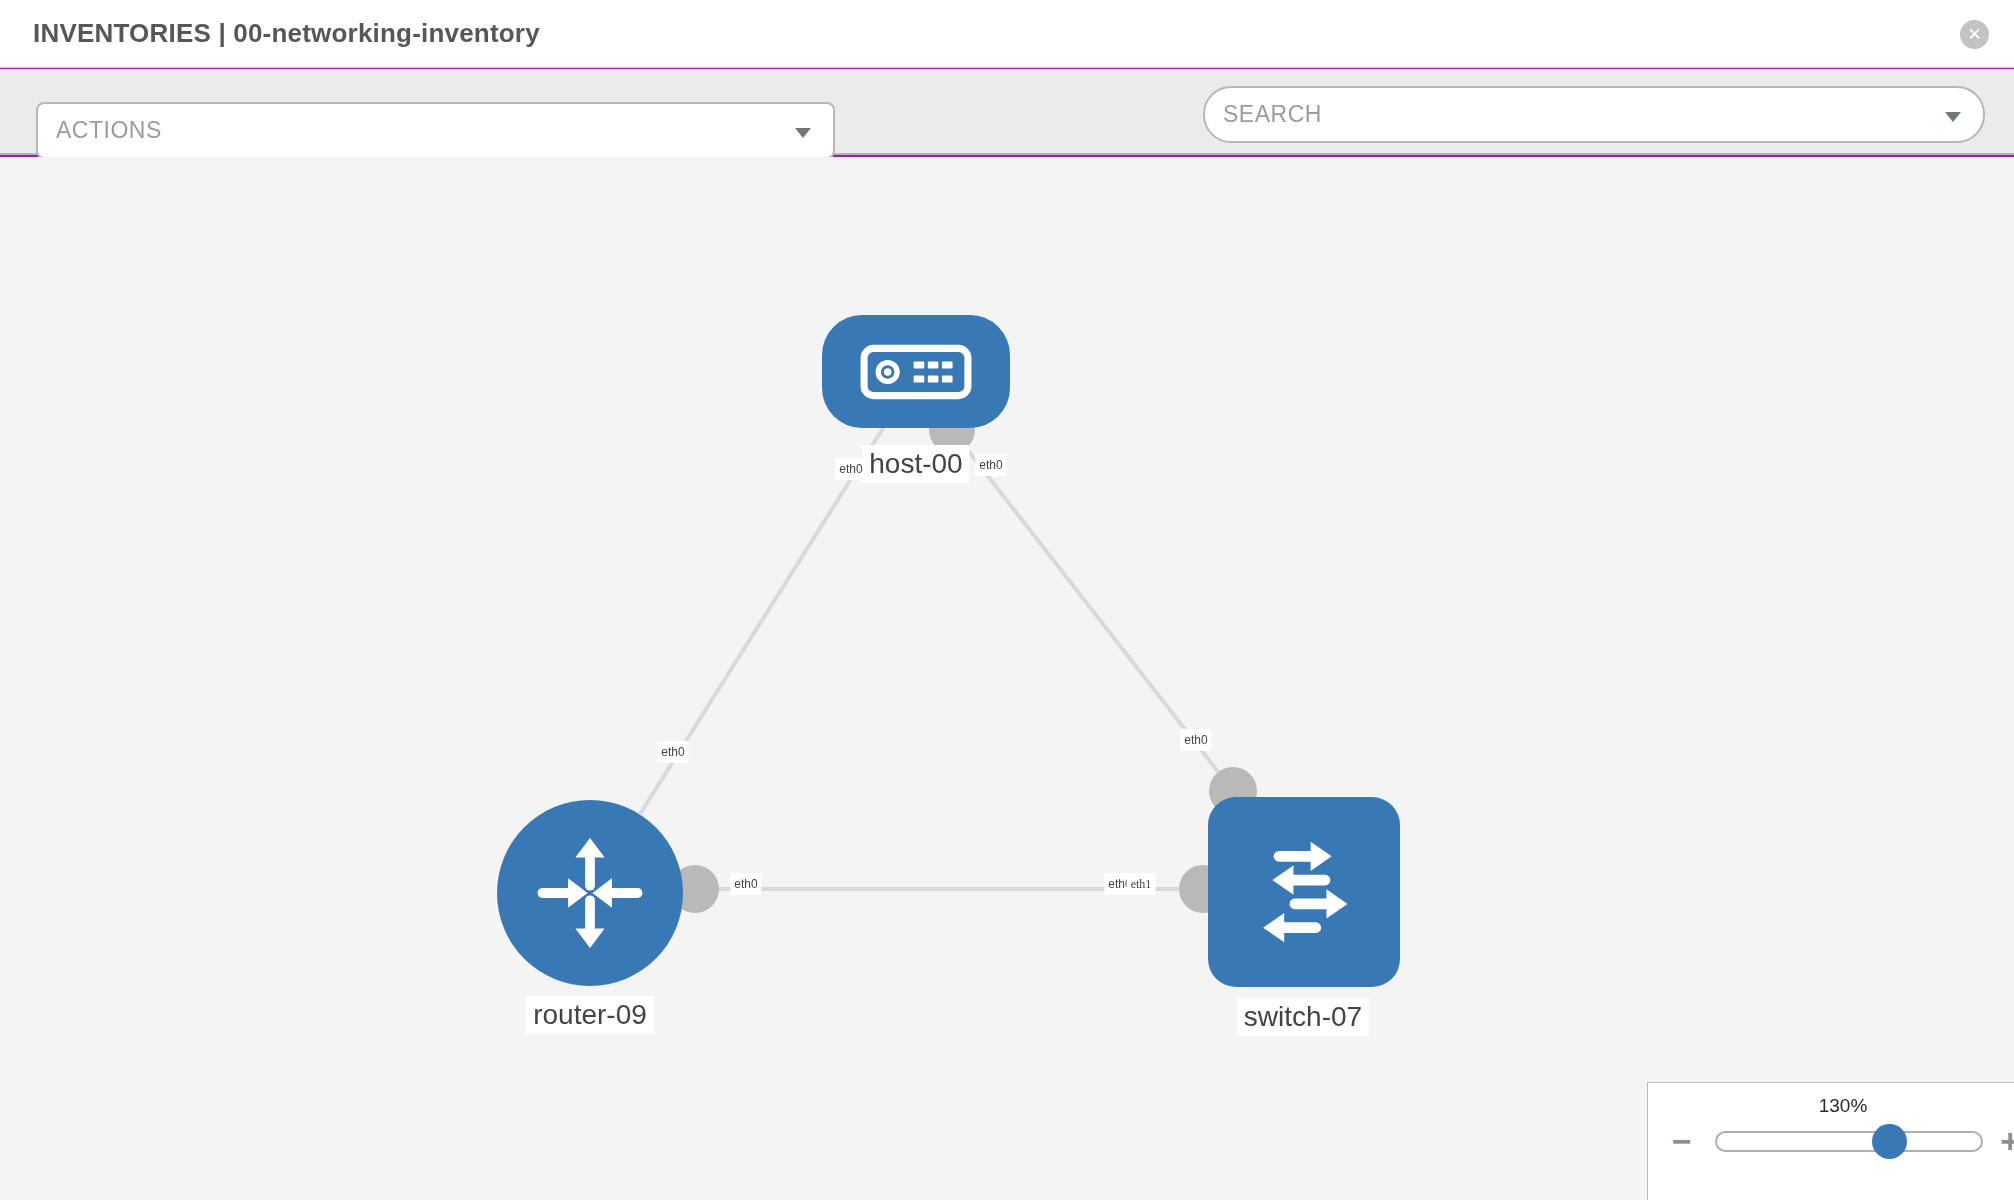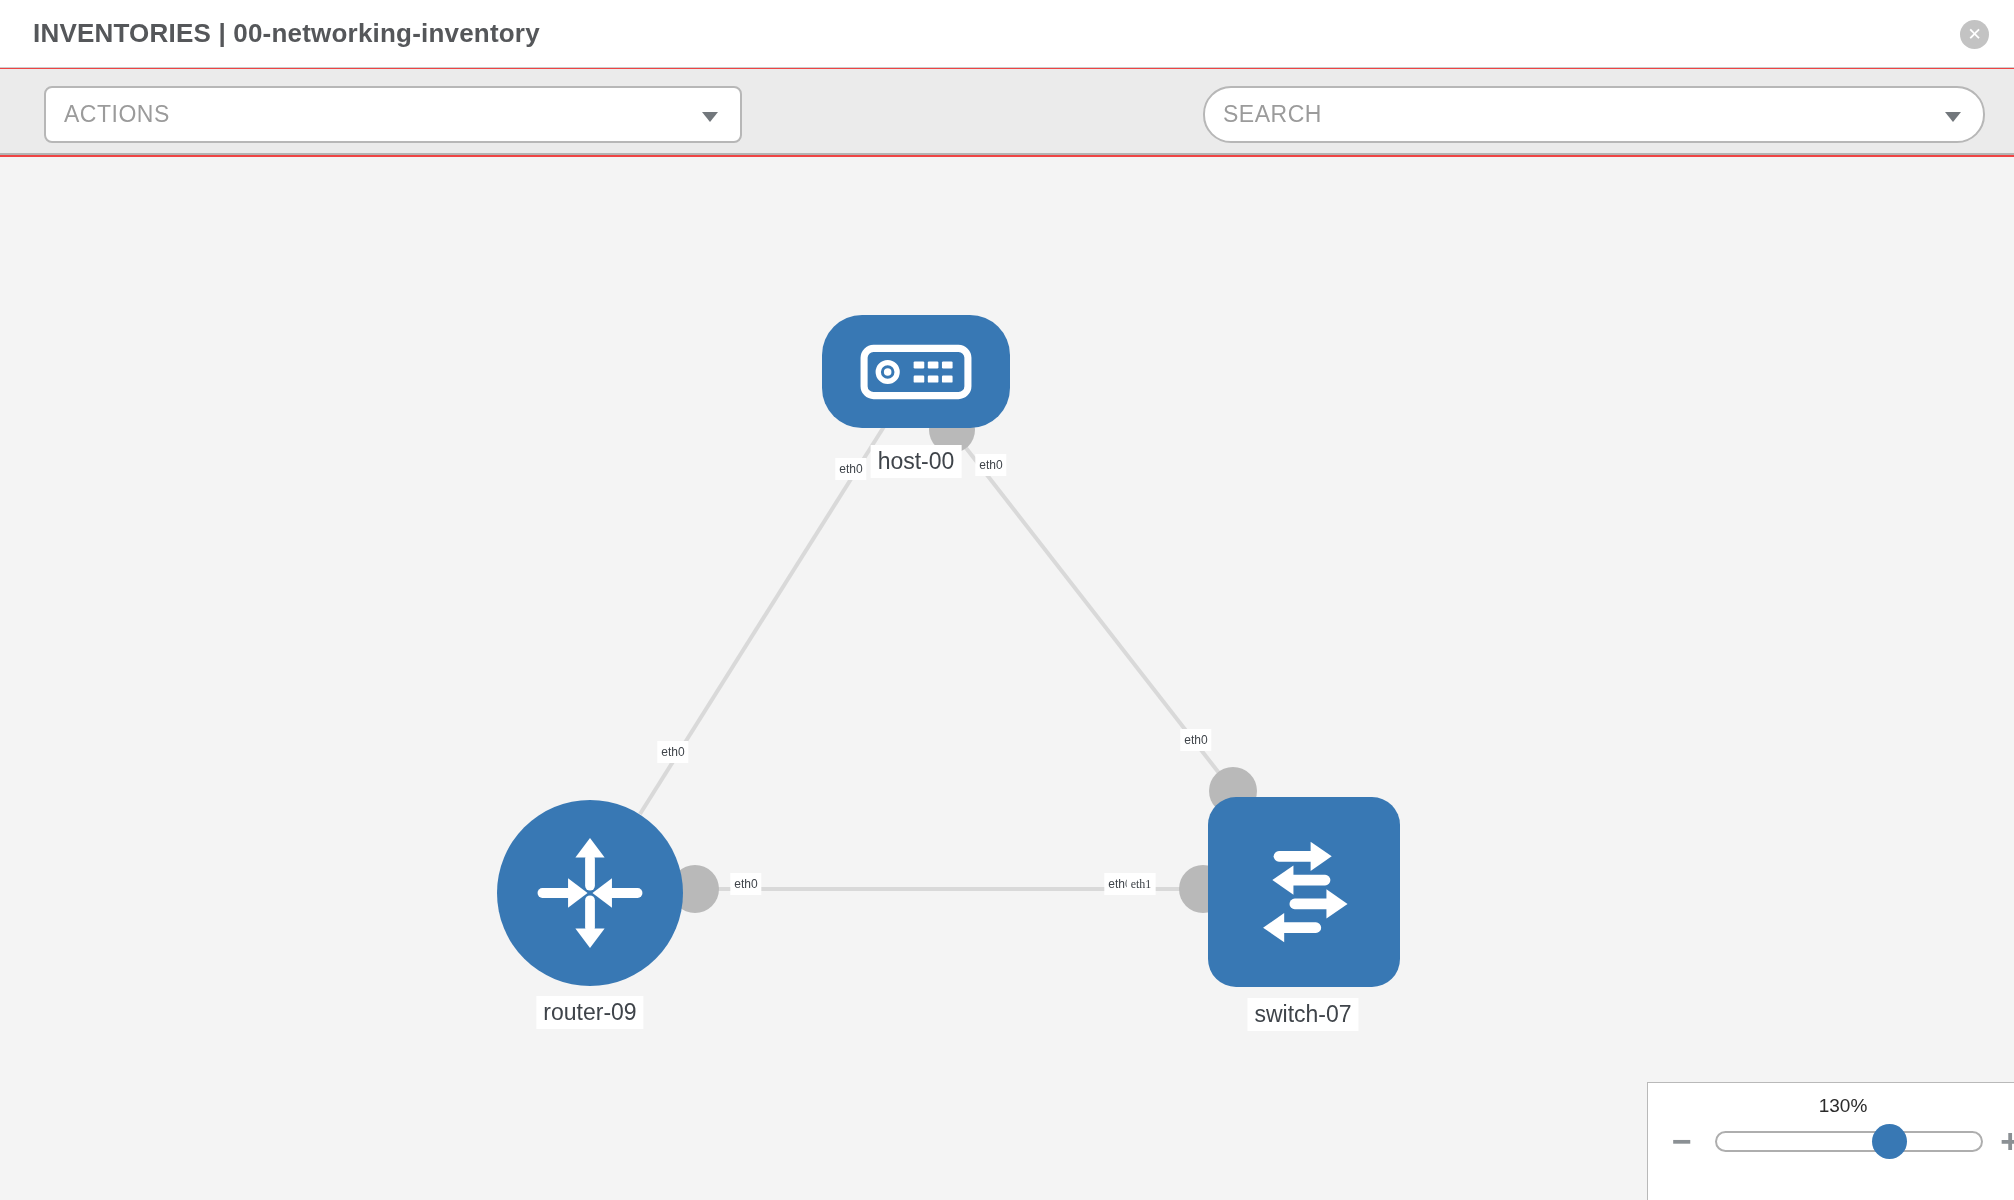--- a/index.html
+++ b/index.html
@@ -1,18 +1,18 @@
 <!DOCTYPE html>
 <html><head>
 <meta charset="utf-8">
 <style>
   * { margin:0; padding:0; box-sizing:border-box; }
   html,body { width:2014px; height:1200px; overflow:hidden; background:#fff;
               font-family:"Liberation Sans","DejaVu Sans",sans-serif; }
-  .app { position:relative; width:2014px; height:1200px; background:#ef4444; }
+  .app { position:relative; width:2014px; height:1200px; background:#a21caf; }
 
   
   .header { position:absolute; left:0; top:0; width:100%; height:68px;
             background:#fff; border-bottom:1px solid #cdcdcd; }
   .header h1 { position:absolute; left:33px; top:18px; font-size:26px; font-weight:bold;
                color:#55575a; letter-spacing:0.2px; }
   .close-btn { position:absolute; right:25px; top:20px; width:29px; height:29px;
                border-radius:50%; background:#c3c3c3; cursor:pointer;
                display:flex; align-items:center; justify-content:center; }
   .close-btn span { color:#fff; font-size:17px; font-weight:bold; line-height:1; }
@@ -20,40 +20,40 @@
   
   .toolbar { position:absolute; left:0; top:69px; width:100%; height:86px;
              background:#ebebeb; border-bottom:2px solid #b3b3b3; }
   .select { position:absolute; top:17px; height:57px; background:#fff;
             border:2px solid #b7b7b7; border-radius:8px; display:flex;
             align-items:center; cursor:pointer; }
   .select .ph { margin-left:18px; font-size:23px; color:#9b9b9b; letter-spacing:0.5px; }
   .caret { position:absolute; right:22px; top:24px; width:0; height:0;
            border-left:8px solid transparent; border-right:8px solid transparent;
            border-top:10px solid #72777c; }
-  .sel-actions { left:44px;  width:698px; }
+  .sel-actions { left:36px;  width:799px;margin-top:16px; }
   .sel-search  { left:1203px; width:782px;border-radius:28px; }
   .tool-icon { position:absolute; top:100px; width:36px; height:36px; cursor:pointer; }
   .tool-icon.wrench { left:1062px; }
   .tool-icon.key    { left:1132px; }
 
   
   .canvas { position:absolute; left:0; top:157px; width:2014px; height:1043px;
             background:#f4f4f4; overflow:hidden; }
   #links-layer { position:absolute; left:0; top:0; width:2014px; height:1043px; }
   #nodes-layer { position:absolute; left:0; top:0; width:2014px; height:1043px; }
 
   .node { position:absolute; display:flex; align-items:center; justify-content:center;
           cursor:pointer; }
   .node.circle        { border-radius:50%; }
   .node.rounded-rect  { border-radius:40px; }
   .node.rounded-square{ border-radius:28px; }
 
   .node-label { position:absolute; transform:translateX(-50%); background:#fff;
-                color:#3f444a; font-size:23px; padding:3px 7px; white-space:nowrap; }
+                color:#3f444a; font-size:28px; padding:3px 7px; white-space:nowrap; }
   .iface-label { position:absolute; transform:translate(-50%,-50%); background:#fff;
                  color:#3f444a; font-size:12px; padding:1px 4px; line-height:20px;
                  white-space:nowrap; }
 
   
   .zoom-panel { position:absolute; left:1623px; top:925px; width:392px; height:119px;
                 background:#fff; border:1px solid #b9b9b9;margin-left:24px; }
   .zoom-value { position:absolute; left:0; top:12px; width:100%; text-align:center;
                 font-size:19px; color:#2b2b2b; }
   .zoom-minus, .zoom-plus { position:absolute; top:38px; font-size:34px; font-weight:bold;

